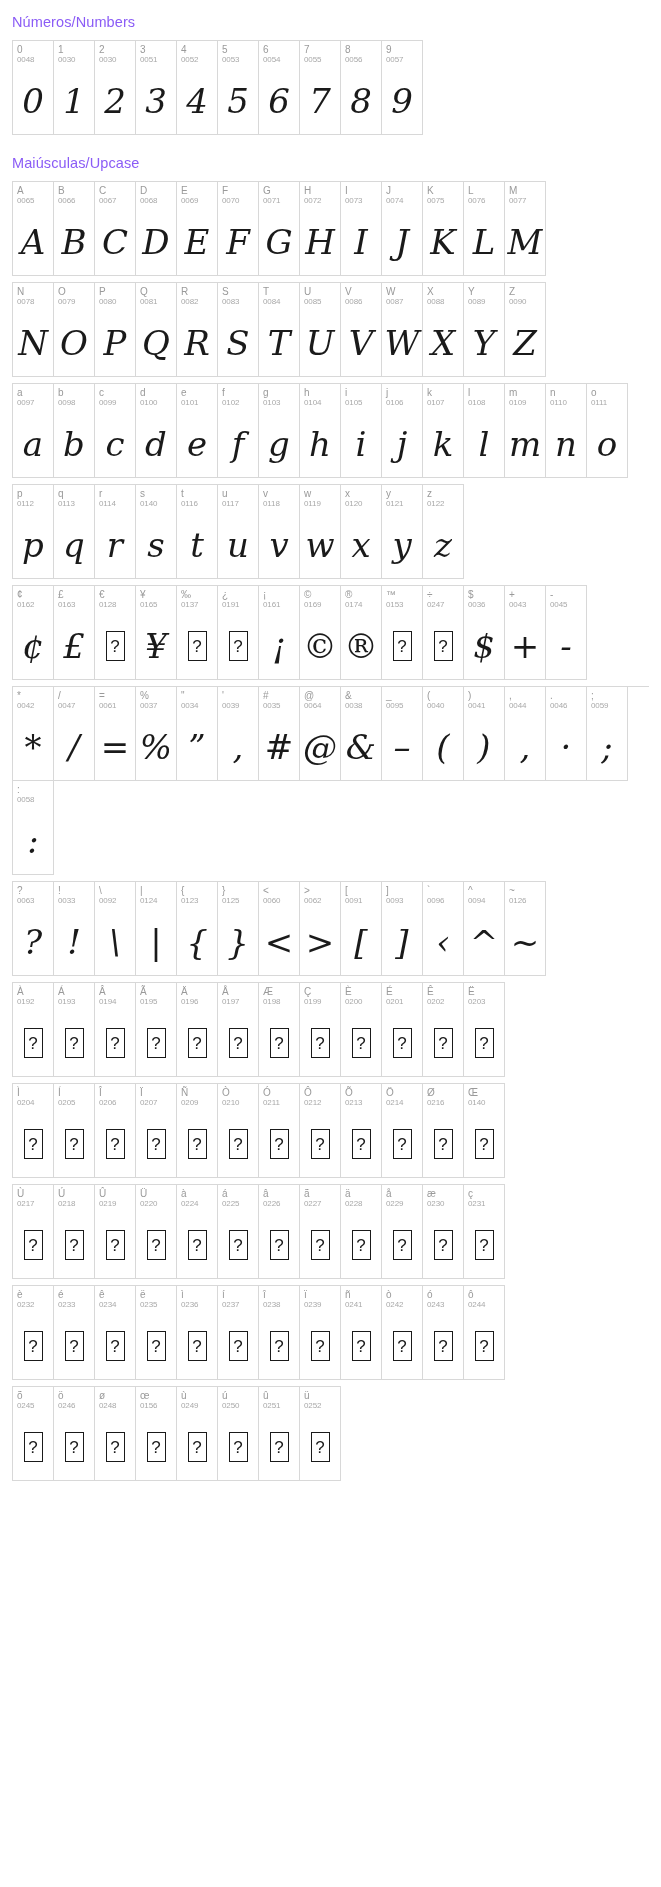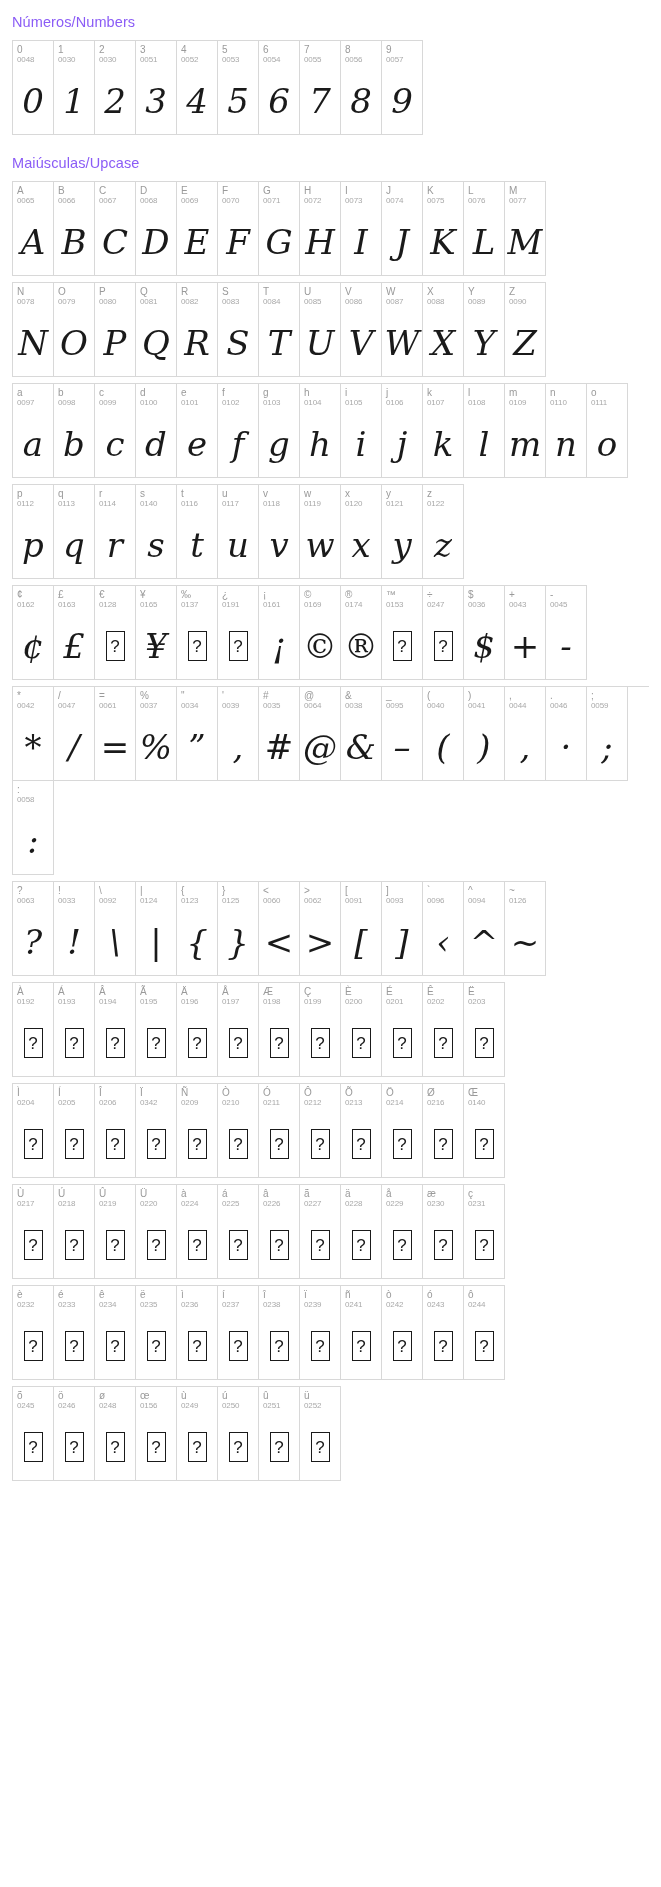--- a/index.html
+++ b/index.html
@@ -776,21 +776,21 @@
         </div>
         <div class="cell">
           <div class="chr">Î</div>
           <div class="code">0206</div>
           <div class="big">
             <span class="box"></span>
           </div>
         </div>
         <div class="cell">
           <div class="chr">Ï</div>
-          <div class="code">0342</div>
+          <div class="code">0207</div>
           <div class="big">
             <span class="box"></span>
           </div>
         </div>
         <div class="cell">
           <div class="chr">Ñ</div>
           <div class="code">0209</div>
           <div class="big">
             <span class="box"></span>
           </div>

